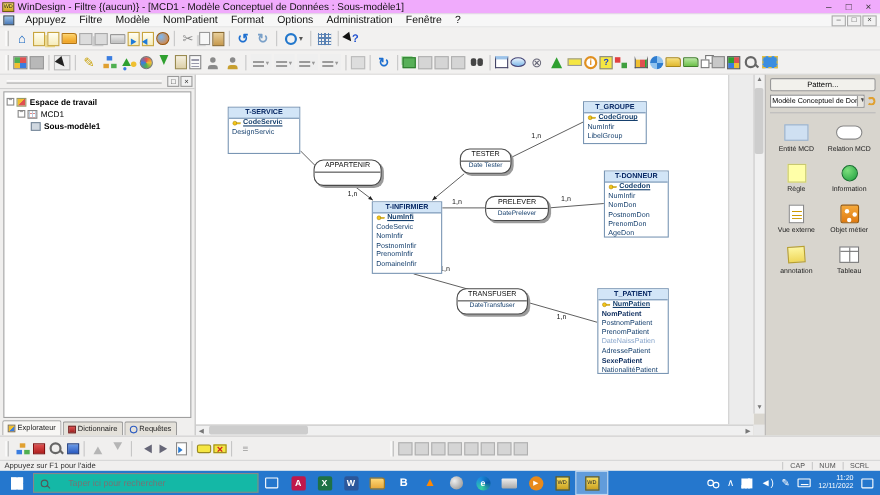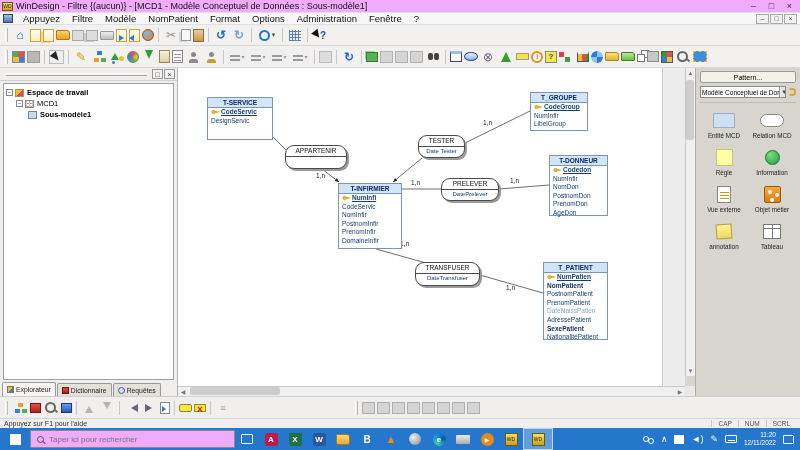--- a/index.html
+++ b/index.html
@@ -187,21 +187,21 @@
   #bottombar .rgroup{margin-left:120px;display:flex;align-items:center}
   #statusbar{position:absolute;top:418px;left:0;width:800px;height:10px;background:#f0efee;border-top:1px solid #d5d5d5;display:flex;align-items:center;font-size:7px;color:#333;padding:0 4px}
   #sb-ind{margin-left:auto;display:flex}
   #sb-ind span{border-left:1px solid #c8c8c8;padding:0 6px;color:#555;font-size:6.5px}
 
   
   #taskbar{position:absolute;top:428px;left:0;width:800px;height:22px;background:#2577cd;display:flex;align-items:center}
   #startbtn{width:30px;height:22px;display:flex;align-items:center;justify-content:center}
   #startbtn .panes{width:11px;height:11px;background:conic-gradient(#fff 0 25%,transparent 0 0);background:linear-gradient(#fff,#fff);-webkit-mask:none;display:grid;grid-template-columns:5px 5px;grid-template-rows:5px 5px;gap:1px}
   #startbtn .panes i{background:#fff;display:block}
-  #searchbox{width:205px;height:18px;background:#f0abfc;border:1px solid #888;display:flex;align-items:center;padding:0 6px;gap:5px}
+  #searchbox{width:205px;height:18px;background:#14b8a6;border:1px solid #888;display:flex;align-items:center;padding:0 6px;gap:18px}
   #searchbox input{border:none;outline:none;font-size:8px;color:#444;width:160px;font-family:"Liberation Sans",sans-serif;background:transparent}
   .sglyph{width:7px;height:7px;border:1px solid #555;border-radius:50%;position:relative;flex:none}
   .sglyph::after{content:"";position:absolute;width:4px;height:1px;background:#555;transform:rotate(45deg);right:-3px;bottom:-1px}
   #taskicons{display:flex;align-items:center;height:22px}
   .tico{width:24px;height:22px;display:flex;align-items:center;justify-content:center;position:relative}
   .tv{width:12px;height:10px;border:1px solid #fff;border-radius:1px}
   .ta{background:#c0184a;color:#fff;font-size:8px;font-weight:bold;width:13px;height:13px;display:flex;align-items:center;justify-content:center;border-radius:2px}
   .tx{background:#1e7145;color:#fff;font-size:8px;font-weight:bold;width:13px;height:13px;display:flex;align-items:center;justify-content:center;border-radius:2px}
   .tw{background:#2b579a;color:#fff;font-size:8px;font-weight:bold;width:13px;height:13px;display:flex;align-items:center;justify-content:center;border-radius:2px}
   .te{width:14px;height:11px;background:linear-gradient(#ffd978,#e8a93a);border:1px solid #a87a1a;border-radius:1px 3px 2px 2px}

